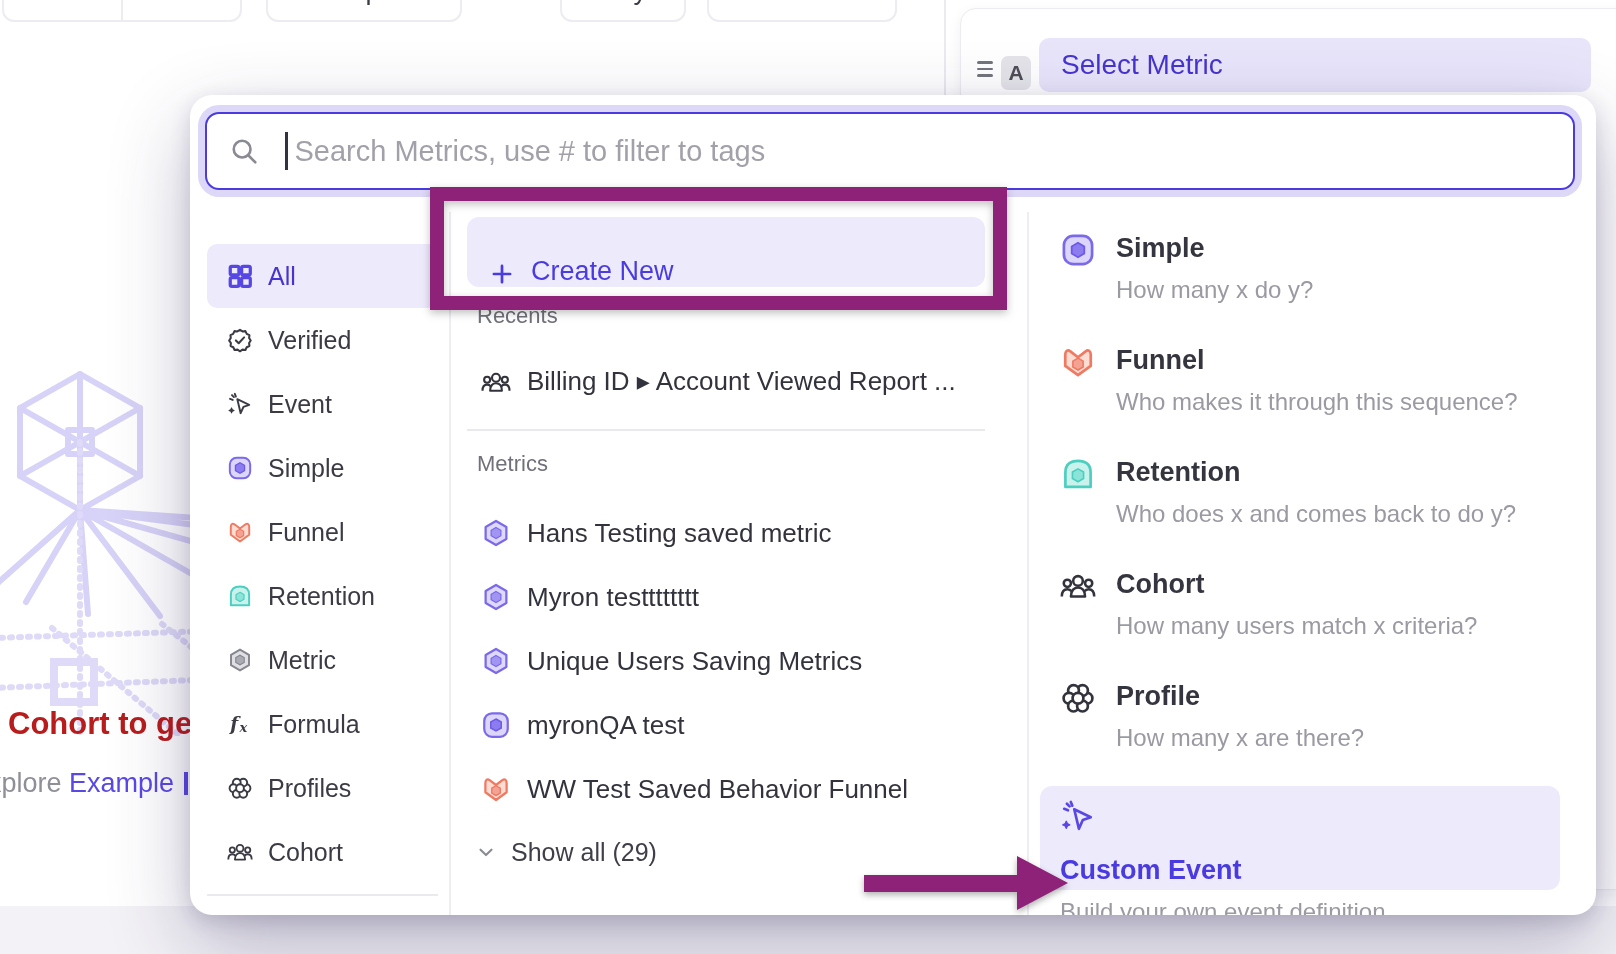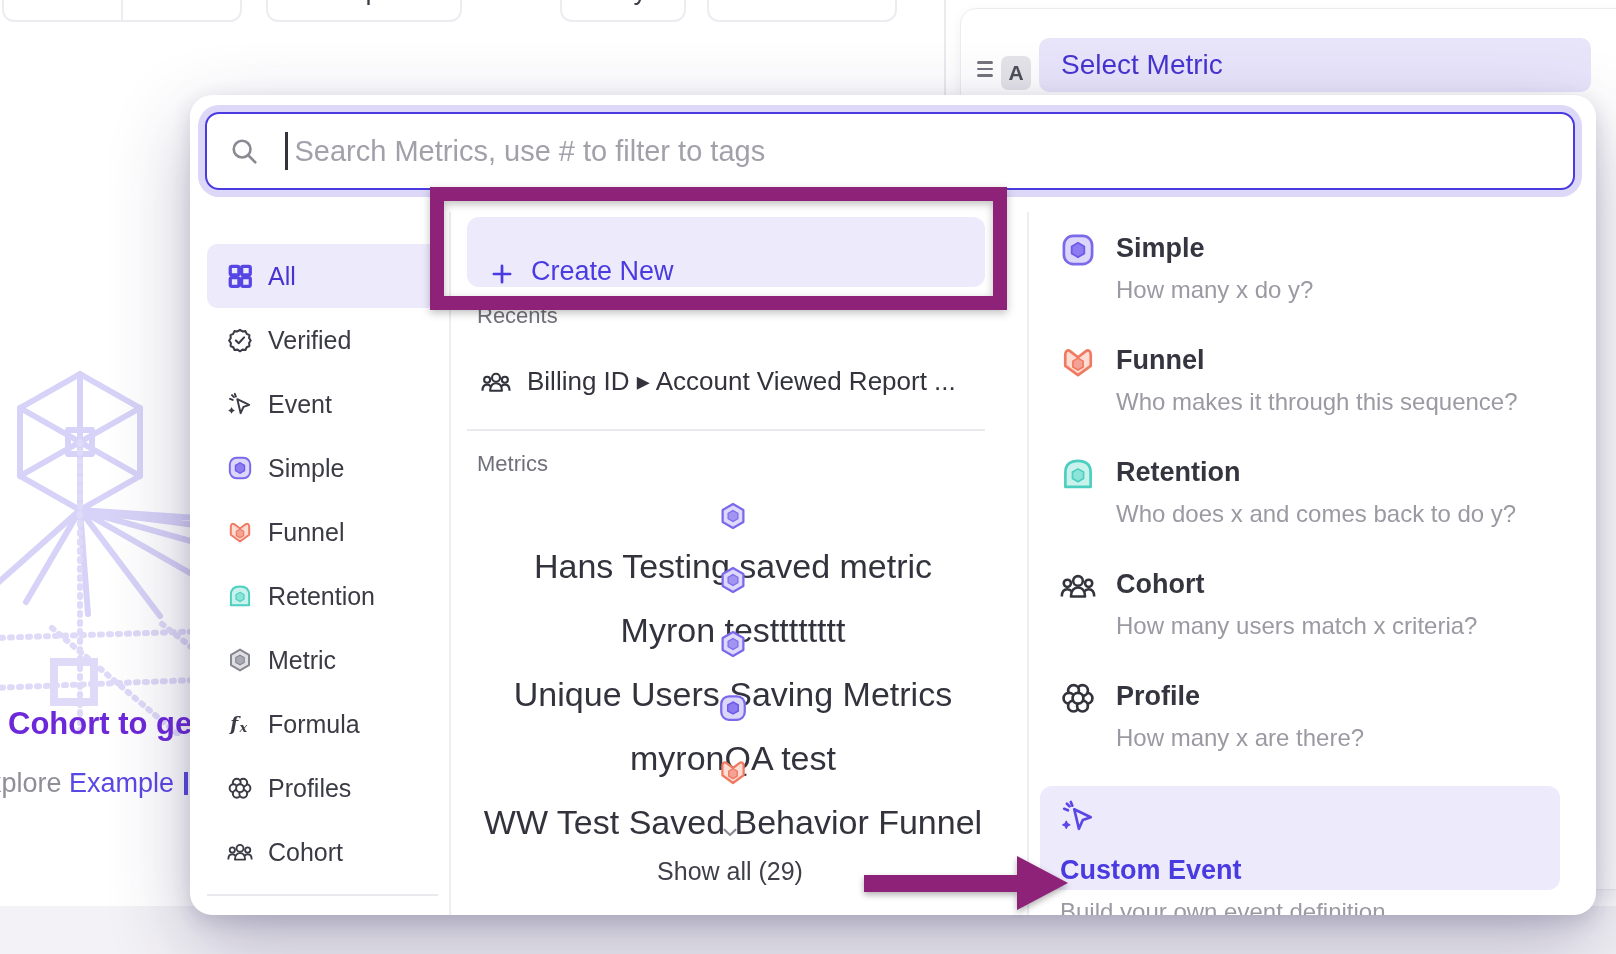--- a/index.html
+++ b/index.html
@@ -4,21 +4,21 @@
 <style>
   html,body{margin:0;padding:0;background:#fff;}
   .page{position:relative;width:1616px;height:954px;overflow:hidden;background:#fff;
         font-family:"Liberation Sans",sans-serif;-webkit-font-smoothing:antialiased;}
 
   
   .vdivider{position:absolute;left:944px;top:0;width:2px;height:954px;background:#eaeaef;}
   .bottom-strip{position:absolute;left:0;top:906px;width:1616px;height:48px;background:#f3f2f6;}
   .illustration{position:absolute;left:-8px;top:336px;width:560px;height:400px;}
 
-  .canvas-headline{position:absolute;left:8px;top:706px;font-size:31px;font-weight:700;color:#6d28d9;white-space:nowrap;}
+  .canvas-headline{position:absolute;left:8px;top:706px;font-size:31px;font-weight:700;color:#b91c1c;white-space:nowrap;}
   .canvas-explore{position:absolute;left:-12px;top:768px;font-size:27px;color:#8f8f98;white-space:nowrap;}
   .canvas-explore .link{color:#5a48e5;font-weight:500;}
   .letter-fragment{position:absolute;left:184px;top:772px;width:4px;height:23px;background:#5a48e5;}
 
   
   .tb{position:absolute;top:-42px;height:64px;background:#fff;border:2px solid #ececf1;border-radius:12px;
       box-sizing:border-box;display:flex;align-items:center;justify-content:center;
       font-size:27px;font-weight:500;color:#3c3c46;z-index:2;}
   .tb-group{left:2px;width:240px;padding:0;}
   .seg{flex:1;height:100%;display:flex;align-items:center;justify-content:center;gap:8px;}
@@ -64,24 +64,24 @@
   .midcol{position:absolute;left:277px;top:122px;width:518px;}
   .create-btn{height:70px;background:#edeafc;border-radius:12px;display:flex;align-items:flex-end;gap:16px;
               padding-left:22px;box-sizing:border-box;font-size:27px;font-weight:500;color:#4a3be0;}
   .col-heading{margin-top:16px;height:26px;padding-left:10px;display:flex;align-items:center;
                font-size:22px;font-weight:500;color:#70707a;}
   .col-heading.metrics{margin-top:20px;}
   .recent-row{margin-top:16px;height:52px;display:flex;align-items:flex-end;gap:16px;padding-left:14px;
               font-size:26px;font-weight:500;color:#33333d;white-space:nowrap;}
   .mid-divider{margin-top:32px;height:2px;background:#e9e9ee;}
   .metric-row{height:64px;display:flex;align-items:center;gap:16px;padding-left:14px;
-              font-size:34px;font-weight:500;color:#33333d;white-space:nowrap;flex-direction:column;}
+              font-size:26px;font-weight:500;color:#33333d;white-space:nowrap;}
   .metric-row.first{margin-top:24px;}
   .show-all{height:62px;display:flex;align-items:center;gap:14px;padding-left:8px;
-            font-size:25px;font-weight:500;color:#3f3f49;flex-direction:column;}
+            font-size:25px;font-weight:500;color:#3f3f49;}
 
   
   .typecol{position:absolute;left:870px;top:117px;width:506px;}
   .type-row{height:112px;display:flex;align-items:flex-start;gap:20px;padding-top:20px;box-sizing:border-box;}
   .type-txt .t{font-size:27px;font-weight:600;color:#35353f;line-height:32px;}
   .type-txt .d{font-size:24px;color:#9b9aa3;margin-top:12px;line-height:28px;}
   .type-row.custom{margin-top:14px;margin-left:-20px;width:520px;height:104px;background:#edeafc;
                    border-radius:12px;padding:12px 0 0 20px;flex-direction:column;}
   .type-row.custom .t{color:#4a3be0;}
 

